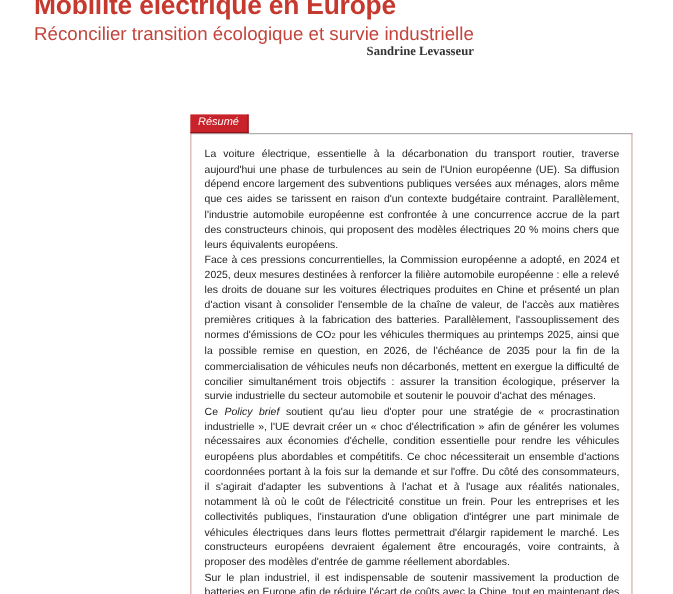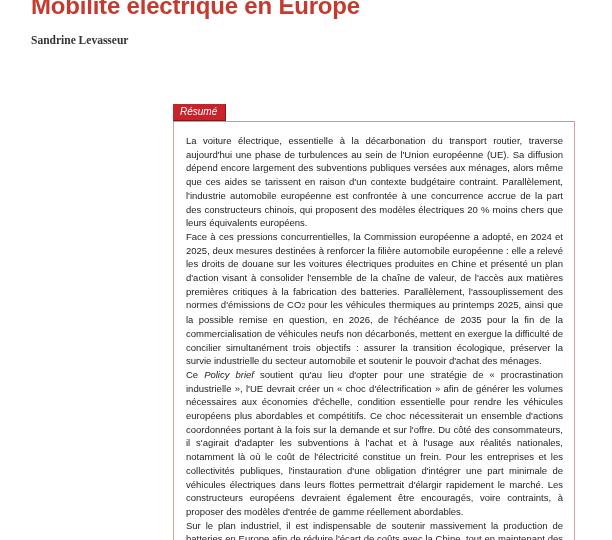--- a/index.html
+++ b/index.html
@@ -20,25 +20,26 @@
     line-height:1.05;
   }
   .doc-subtitle{
     margin:3px 0 0;
     font-size:17px;
     font-weight:500;
     color:var(--subtitle-red,#c2443c);
     line-height:1.15;
   }
   .author{
-    margin-top:16px;
+    margin-top:0;
     font-family:"Liberation Serif", serif;
     font-weight:bold;
     font-size:11.5px;
     color:#333;
+    text-align:right;
   }
   .resume{position:absolute;left:173px;top:101px;width:402px;}
   .resume-badge{
     display:inline-block;
     background:var(--badge-red,#c8232a);
     color:var(--badge-text,#ffffff);
     font-style:italic;
     font-size:10px;
     line-height:11px;
     padding:2px 8px 3px 7px;
@@ -60,20 +61,21 @@
   .run-italic{font-style:italic;}
   .run-sub{font-size:0.72em;}
 </style>
 </head>
 <body>
 
 <div class="page">
 
   <header class="doc-header">
     <h1 class="doc-title">Mobilité électrique en Europe</h1>
+    <h2 class="doc-subtitle">Réconcilier transition écologique et survie industrielle</h2>
     <div class="author">Sandrine Levasseur</div>
   </header>
 
   <section class="resume">
     <div class="resume-badge">Résumé</div>
     <div class="resume-box">
         <p><span>La voiture électrique, essentielle à la décarbonation du transport routier, traverse aujourd'hui une phase de turbulences au sein de l'Union européenne (UE). Sa diffusion dépend encore largement des subventions publiques versées aux ménages, alors même que ces aides se tarissent en raison d'un contexte budgétaire contraint. Parallèlement, l'industrie automobile européenne est confrontée à une concurrence accrue de la part des constructeurs chinois, qui proposent des modèles électriques 20 % moins chers que leurs équivalents européens.</span></p>
         <p><span>Face à ces pressions concurrentielles, la Commission européenne a adopté, en 2024 et 2025, deux mesures destinées à renforcer la filière automobile européenne : elle a relevé les droits de douane sur les voitures électriques produites en Chine et présenté un plan d'action visant à consolider l'ensemble de la chaîne de valeur, de l'accès aux matières premières critiques à la fabrication des batteries. Parallèlement, l'assouplissement des normes d'émissions de CO</span><span class="run-sub">2</span><span> pour les véhicules thermiques au printemps 2025, ainsi que la possible remise en question, en 2026, de l'échéance de 2035 pour la fin de la commercialisation de véhicules neufs non décarbonés, mettent en exergue la difficulté de concilier simultanément trois objectifs : assurer la transition écologique, préserver la survie industrielle du secteur automobile et soutenir le pouvoir d'achat des ménages.</span></p>
         <p><span>Ce </span><span class="run-italic">Policy brief</span><span> soutient qu'au lieu d'opter pour une stratégie de « procrastination industrielle », l'UE devrait créer un « choc d'électrification » afin de générer les volumes nécessaires aux économies d'échelle, condition essentielle pour rendre les véhicules européens plus abordables et compétitifs. Ce choc nécessiterait un ensemble d'actions coordonnées portant à la fois sur la demande et sur l'offre. Du côté des consommateurs, il s'agirait d'adapter les subventions à l'achat et à l'usage aux réalités nationales, notamment là où le coût de l'électricité constitue un frein. Pour les entreprises et les collectivités publiques, l'instauration d'une obligation d'intégrer une part minimale de véhicules électriques dans leurs flottes permettrait d'élargir rapidement le marché. Les constructeurs européens devraient également être encouragés, voire contraints, à proposer des modèles d'entrée de gamme réellement abordables.</span></p>
         <p><span>Sur le plan industriel, il est indispensable de soutenir massivement la production de batteries en Europe afin de réduire l'écart de coûts avec la Chine, tout en maintenant des droits de douane suffisants pour protéger l'écosystème automobile et favoriser la relocalisation. Cependant, ce renforcement du « Made in Europe » ne pourra se faire sans partenariats avec les constructeurs chinois, leaders mondiaux dans les technologies électriques. Il faudra néanmoins veiller à ce que ces partenariats garantissent de véritables transferts technologiques et</span></p>

